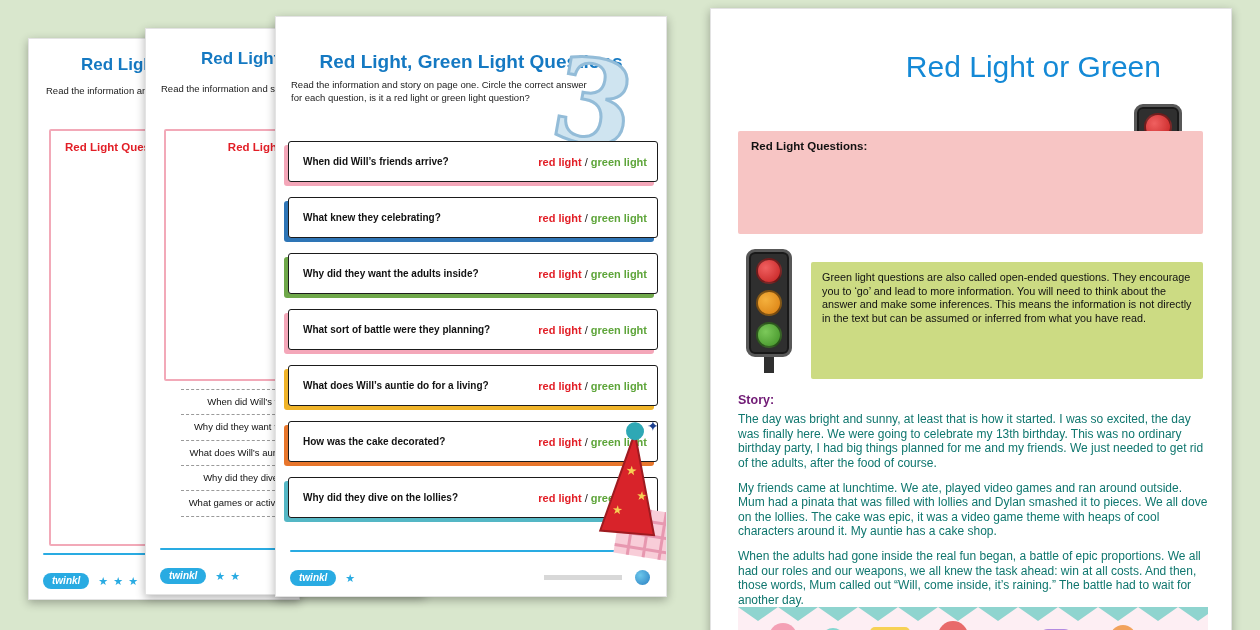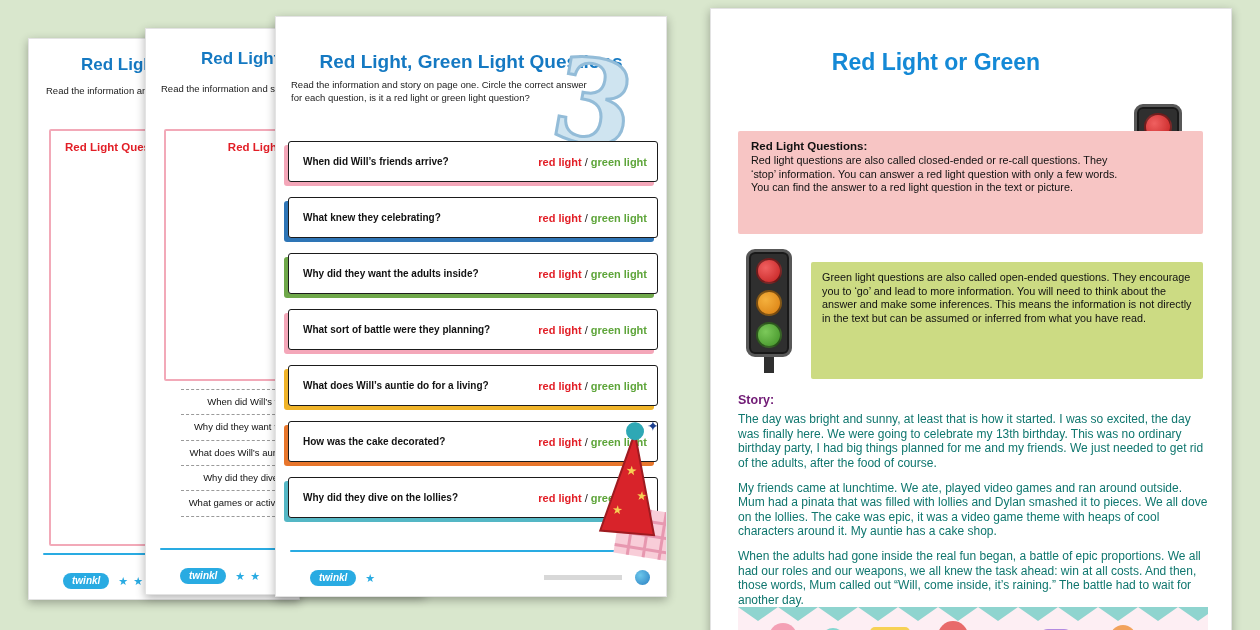--- a/index.html
+++ b/index.html
@@ -46,31 +46,31 @@
   .q-answers .green { color:var(--green,#5ea53a); }
   .q-answers .sep   { color:#222; font-weight:normal; margin:0 3px; }
 
   .three-deco { position:absolute; left:278px; top:28px; z-index:1; font-family:"DejaVu Serif",serif;
                 font-size:115px; line-height:1; font-weight:bold; color:#cfe4f0;
                 -webkit-text-stroke:3px #93bcd8; transform:rotate(10deg); }
   .party-hat { position:absolute; left:313px; top:400px; z-index:3; }
 
   .blue-rule { position:absolute; left:14px; right:14px; bottom:44px; height:2px;
                background:var(--twinkl_blue,#29abe2); border-radius:2px; }
-  .ws-footer { position:absolute; left:14px; bottom:10px; display:flex; align-items:center; gap:9px;margin-left:20px; }
+  .ws-footer { position:absolute; left:14px; bottom:10px; display:flex; align-items:center; gap:9px; }
   .twinkl-logo { background:var(--twinkl_blue,#29abe2); color:#fff; font-size:10px; font-weight:bold;
                  font-style:italic; padding:2px 9px 3px; border-radius:10px; }
   .stars { color:var(--twinkl_blue,#29abe2); font-size:11px; letter-spacing:1px; }
   .fine-print { position:absolute; right:44px; bottom:16px; width:78px; height:5px; background:#d8d8d8; }
   .footer-badge { position:absolute; right:16px; bottom:11px; width:15px; height:15px; border-radius:50%;
                   background:radial-gradient(circle at 35% 35%, #6cc7ec, #2a7fc1); }
 
   
-  .info-title { position:absolute; left:0; right:70px; top:40px; text-align:center;
-                color:var(--info_title_blue,#1489d6); font-weight:bold; font-size:23px; line-height:1.2; }
+  .info-title { position:absolute; left:0; right:70px; top:40px; text-align:right;
+                color:var(--info_title_blue,#1489d6); font-weight:normal; font-size:30px; line-height:1.2; }
   .red-box { position:absolute; left:27px; top:122px; width:465px; height:103px;
              background:var(--pink_fill,#f7c5c4); border-radius:2px; padding:9px 80px 9px 13px; }
   .green-box { position:absolute; left:100px; top:253px; width:392px; height:117px;
                background:var(--green_fill,#ccdb83); border-radius:2px; padding:9px 11px; }
   .sec-head { font-weight:bold; font-size:11.5px; margin-bottom:2px; color:#111; }
   .sec-body { font-size:10.8px; line-height:1.26; color:#111; }
   .story-head { position:absolute; left:27px; top:384px; font-weight:bold; font-size:12.5px; color:#701a75; }
   .story { position:absolute; left:27px; top:403px; width:470px; font-size:12px; line-height:1.22; color:#0f766e; }
   .story p { margin-bottom:10px; }
   .story-art { position:absolute; left:27px; top:598px; width:470px; height:42px; }
@@ -193,21 +193,20 @@
       <div class="tl-body">
         <div class="tl-lamp tl-red"></div>
         <div class="tl-lamp tl-amber"></div>
         <div class="tl-lamp tl-green"></div>
       </div>
       <div class="tl-pole"></div>
     </div>
 
     <div class="red-box">
       <div class="sec-head">Red Light Questions:</div>
-      <div class="sec-body">Red light questions are also called closed-ended or re-call questions. They ‘stop’ information. You can answer a red light question with only a few words. You can find the answer to a red light question in the text or picture.</div>
     </div>
 
     <div class="traffic-light tl-left">
       <div class="tl-body">
         <div class="tl-lamp tl-red"></div>
         <div class="tl-lamp tl-amber"></div>
         <div class="tl-lamp tl-green"></div>
       </div>
       <div class="tl-pole"></div>
     </div>

